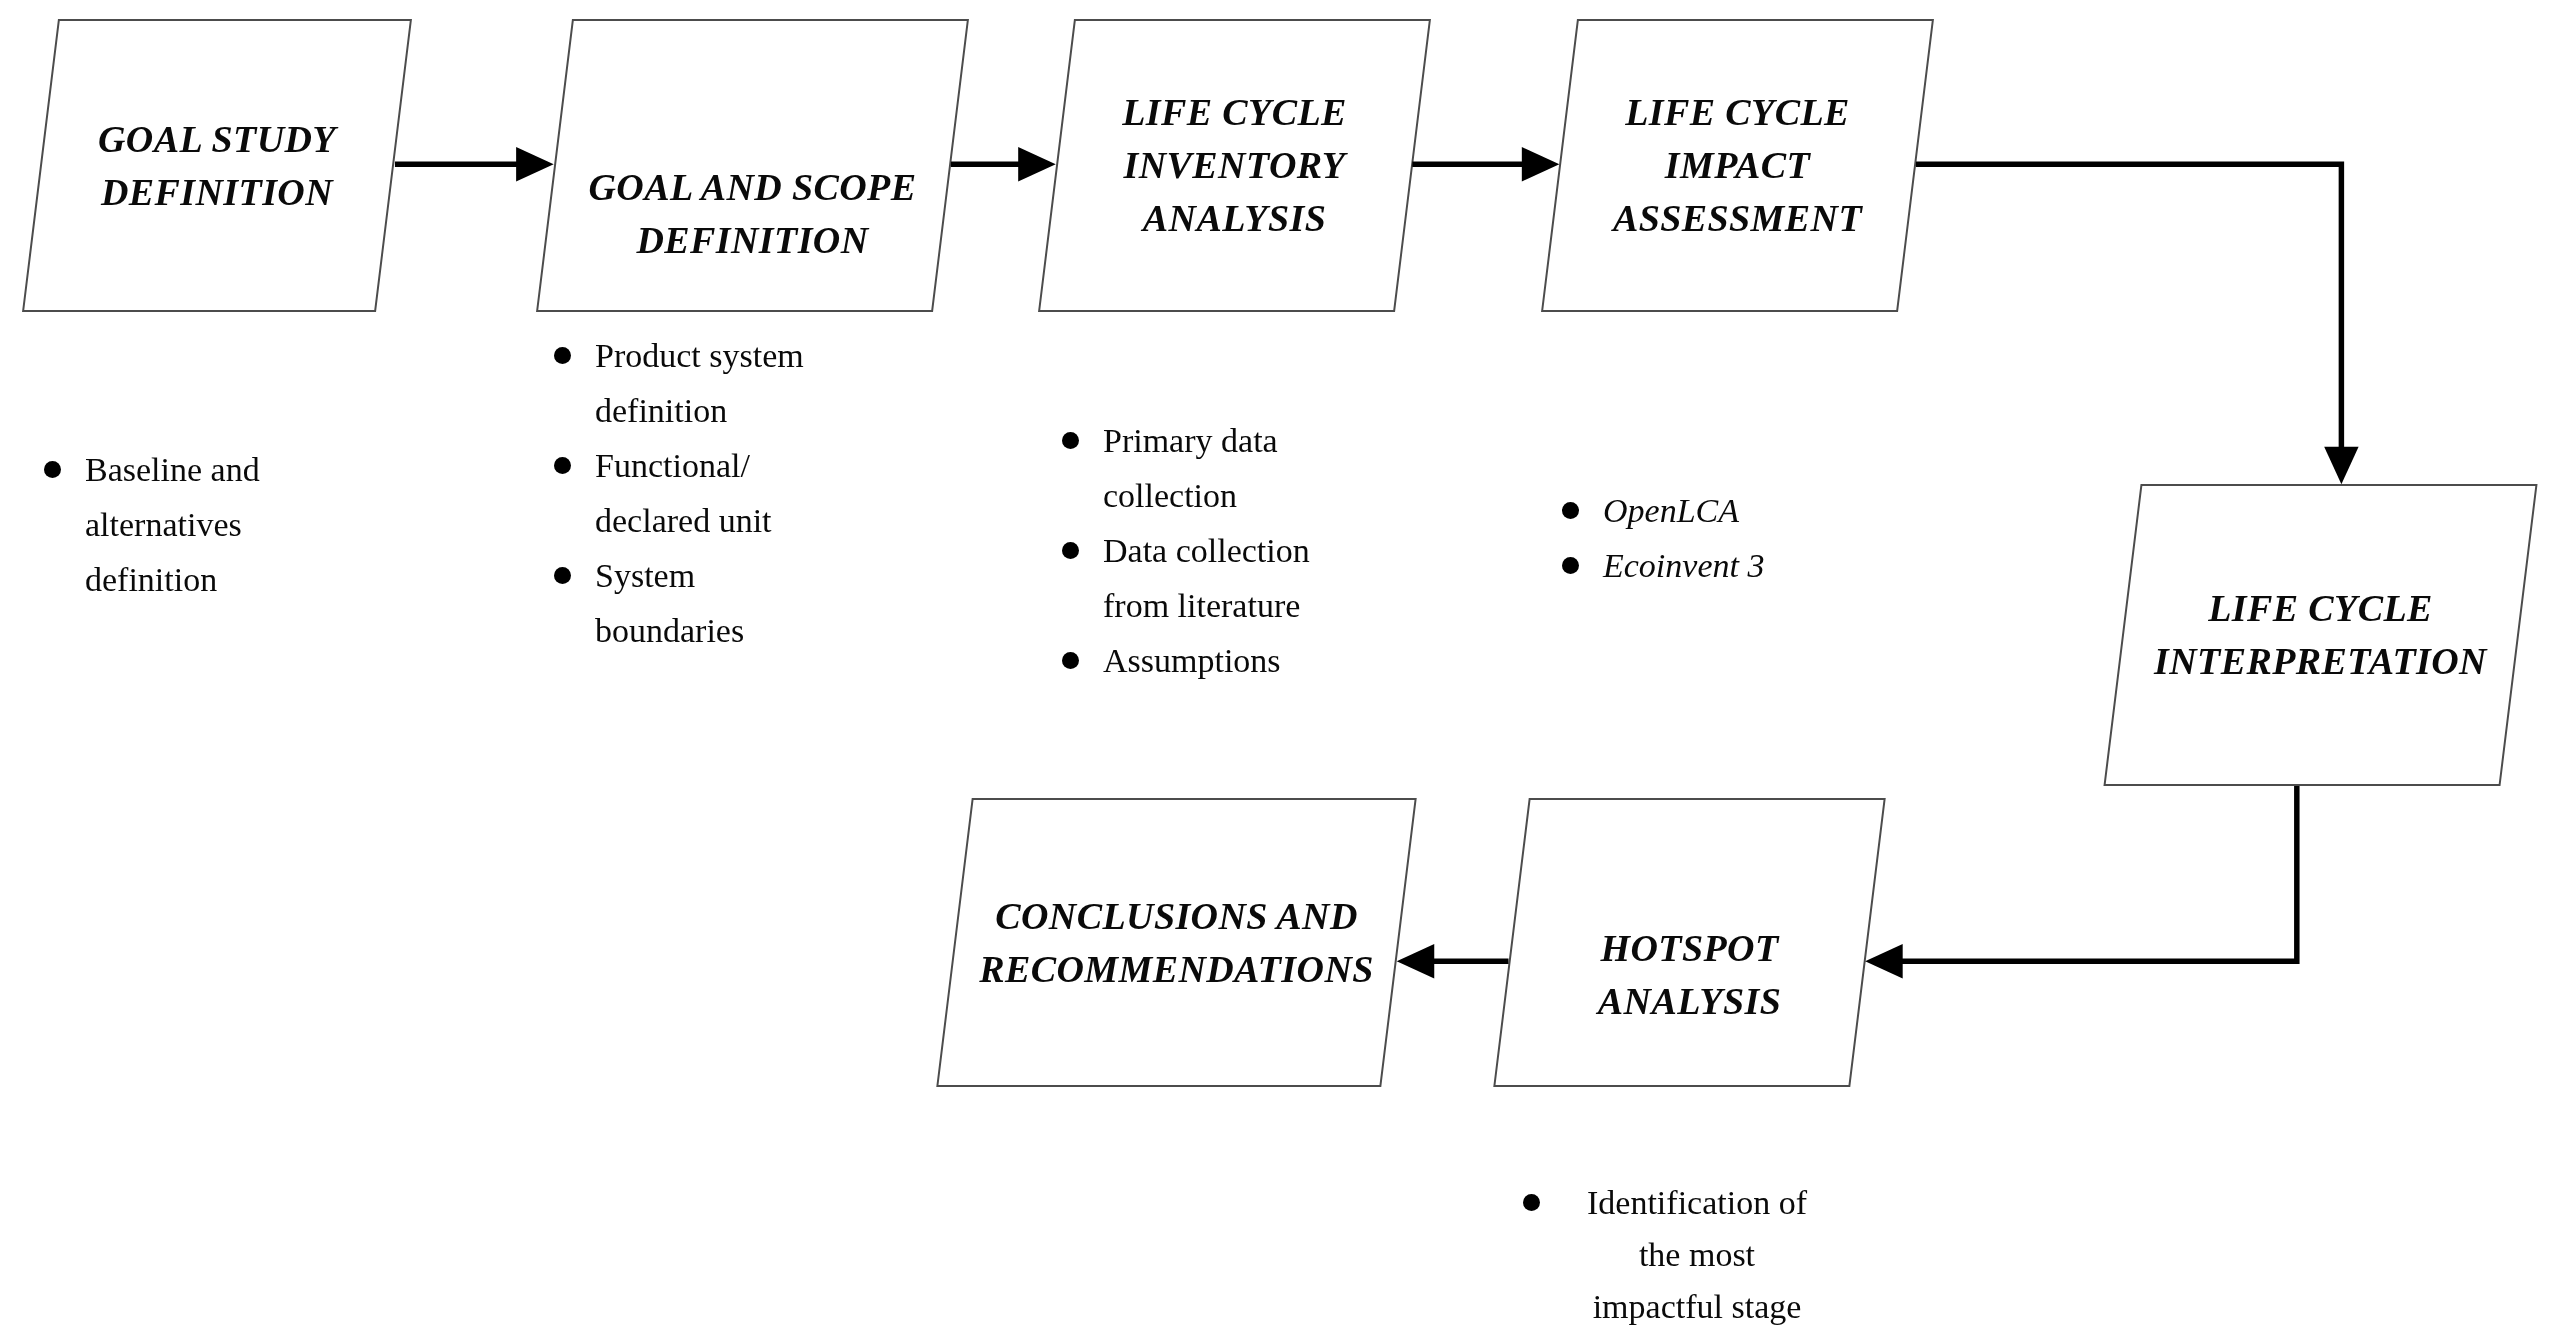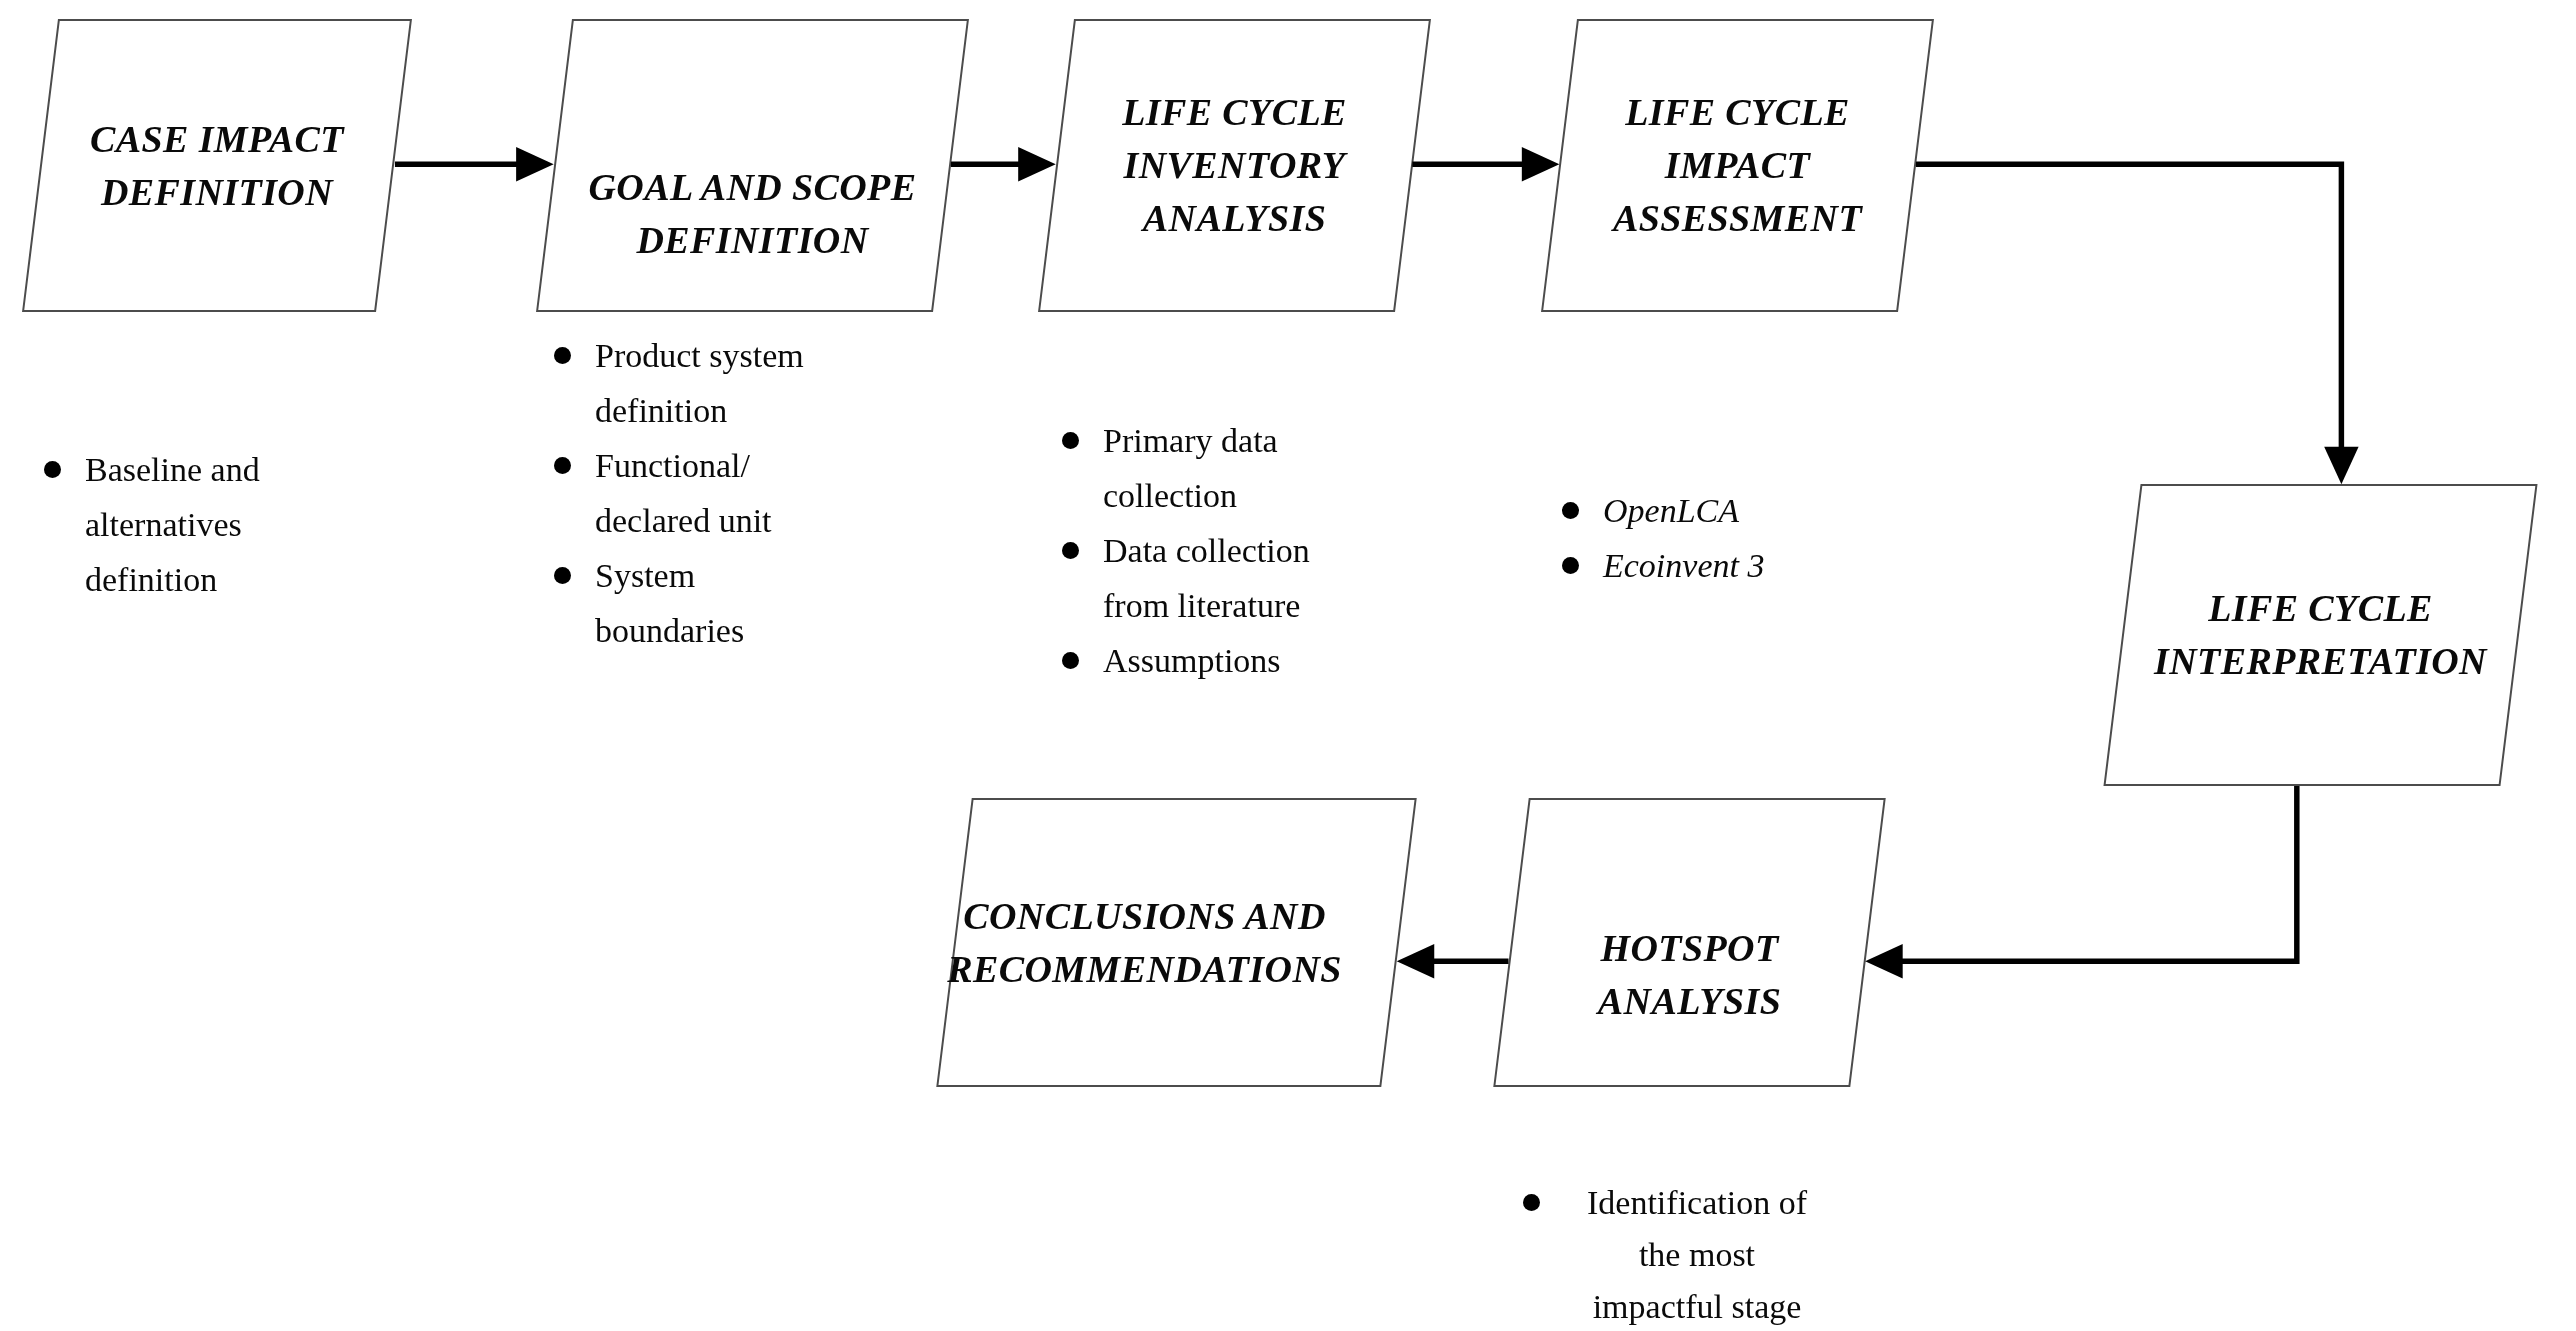--- a/index.html
+++ b/index.html
@@ -56,42 +56,42 @@
     <path d="M2937 1005 V1229 H2431"></path>
       <polygon points="2385,1229 2433,1207 2433,1251"></polygon>
   </g>
   <g>
     <path d="M1929 1229 H1832"></path>
       <polygon points="1786,1229 1834,1207 1834,1251"></polygon>
   </g>
 </svg>
 
 <div class="box-label" style="left:40px;top:19px;width:354px;height:293px;">
-  <span>CASE IMPACT
+  <span>GOAL STUDY
 DEFINITION</span>
 </div>
 <div class="box-label" style="left:554px;top:19px;width:397px;height:293px;margin-top:48px;">
   <span>GOAL AND SCOPE
 DEFINITION</span>
 </div>
 <div class="box-label" style="left:1056px;top:19px;width:357px;height:293px;">
   <span>LIFE CYCLE
 INVENTORY
 ANALYSIS</span>
 </div>
 <div class="box-label" style="left:1559px;top:19px;width:357px;height:293px;">
   <span>LIFE CYCLE
 IMPACT
 ASSESSMENT</span>
 </div>
 <div class="box-label" style="left:2122px;top:484px;width:397px;height:302px;">
   <span>LIFE CYCLE
 INTERPRETATION</span>
 </div>
-<div class="box-label" style="left:922px;top:798px;width:445px;height:289px;">
+<div class="box-label" style="left:954px;top:798px;width:445px;height:289px;">
   <span>CONCLUSIONS AND
 RECOMMENDATIONS</span>
 </div>
 <div class="box-label" style="left:1511px;top:798px;width:357px;height:354px;">
   <span>HOTSPOT
 ANALYSIS</span>
 </div>
 
 <div class="blist" style="left:44px;top:442px;width:282px;">
   <div class="bullet-item">

